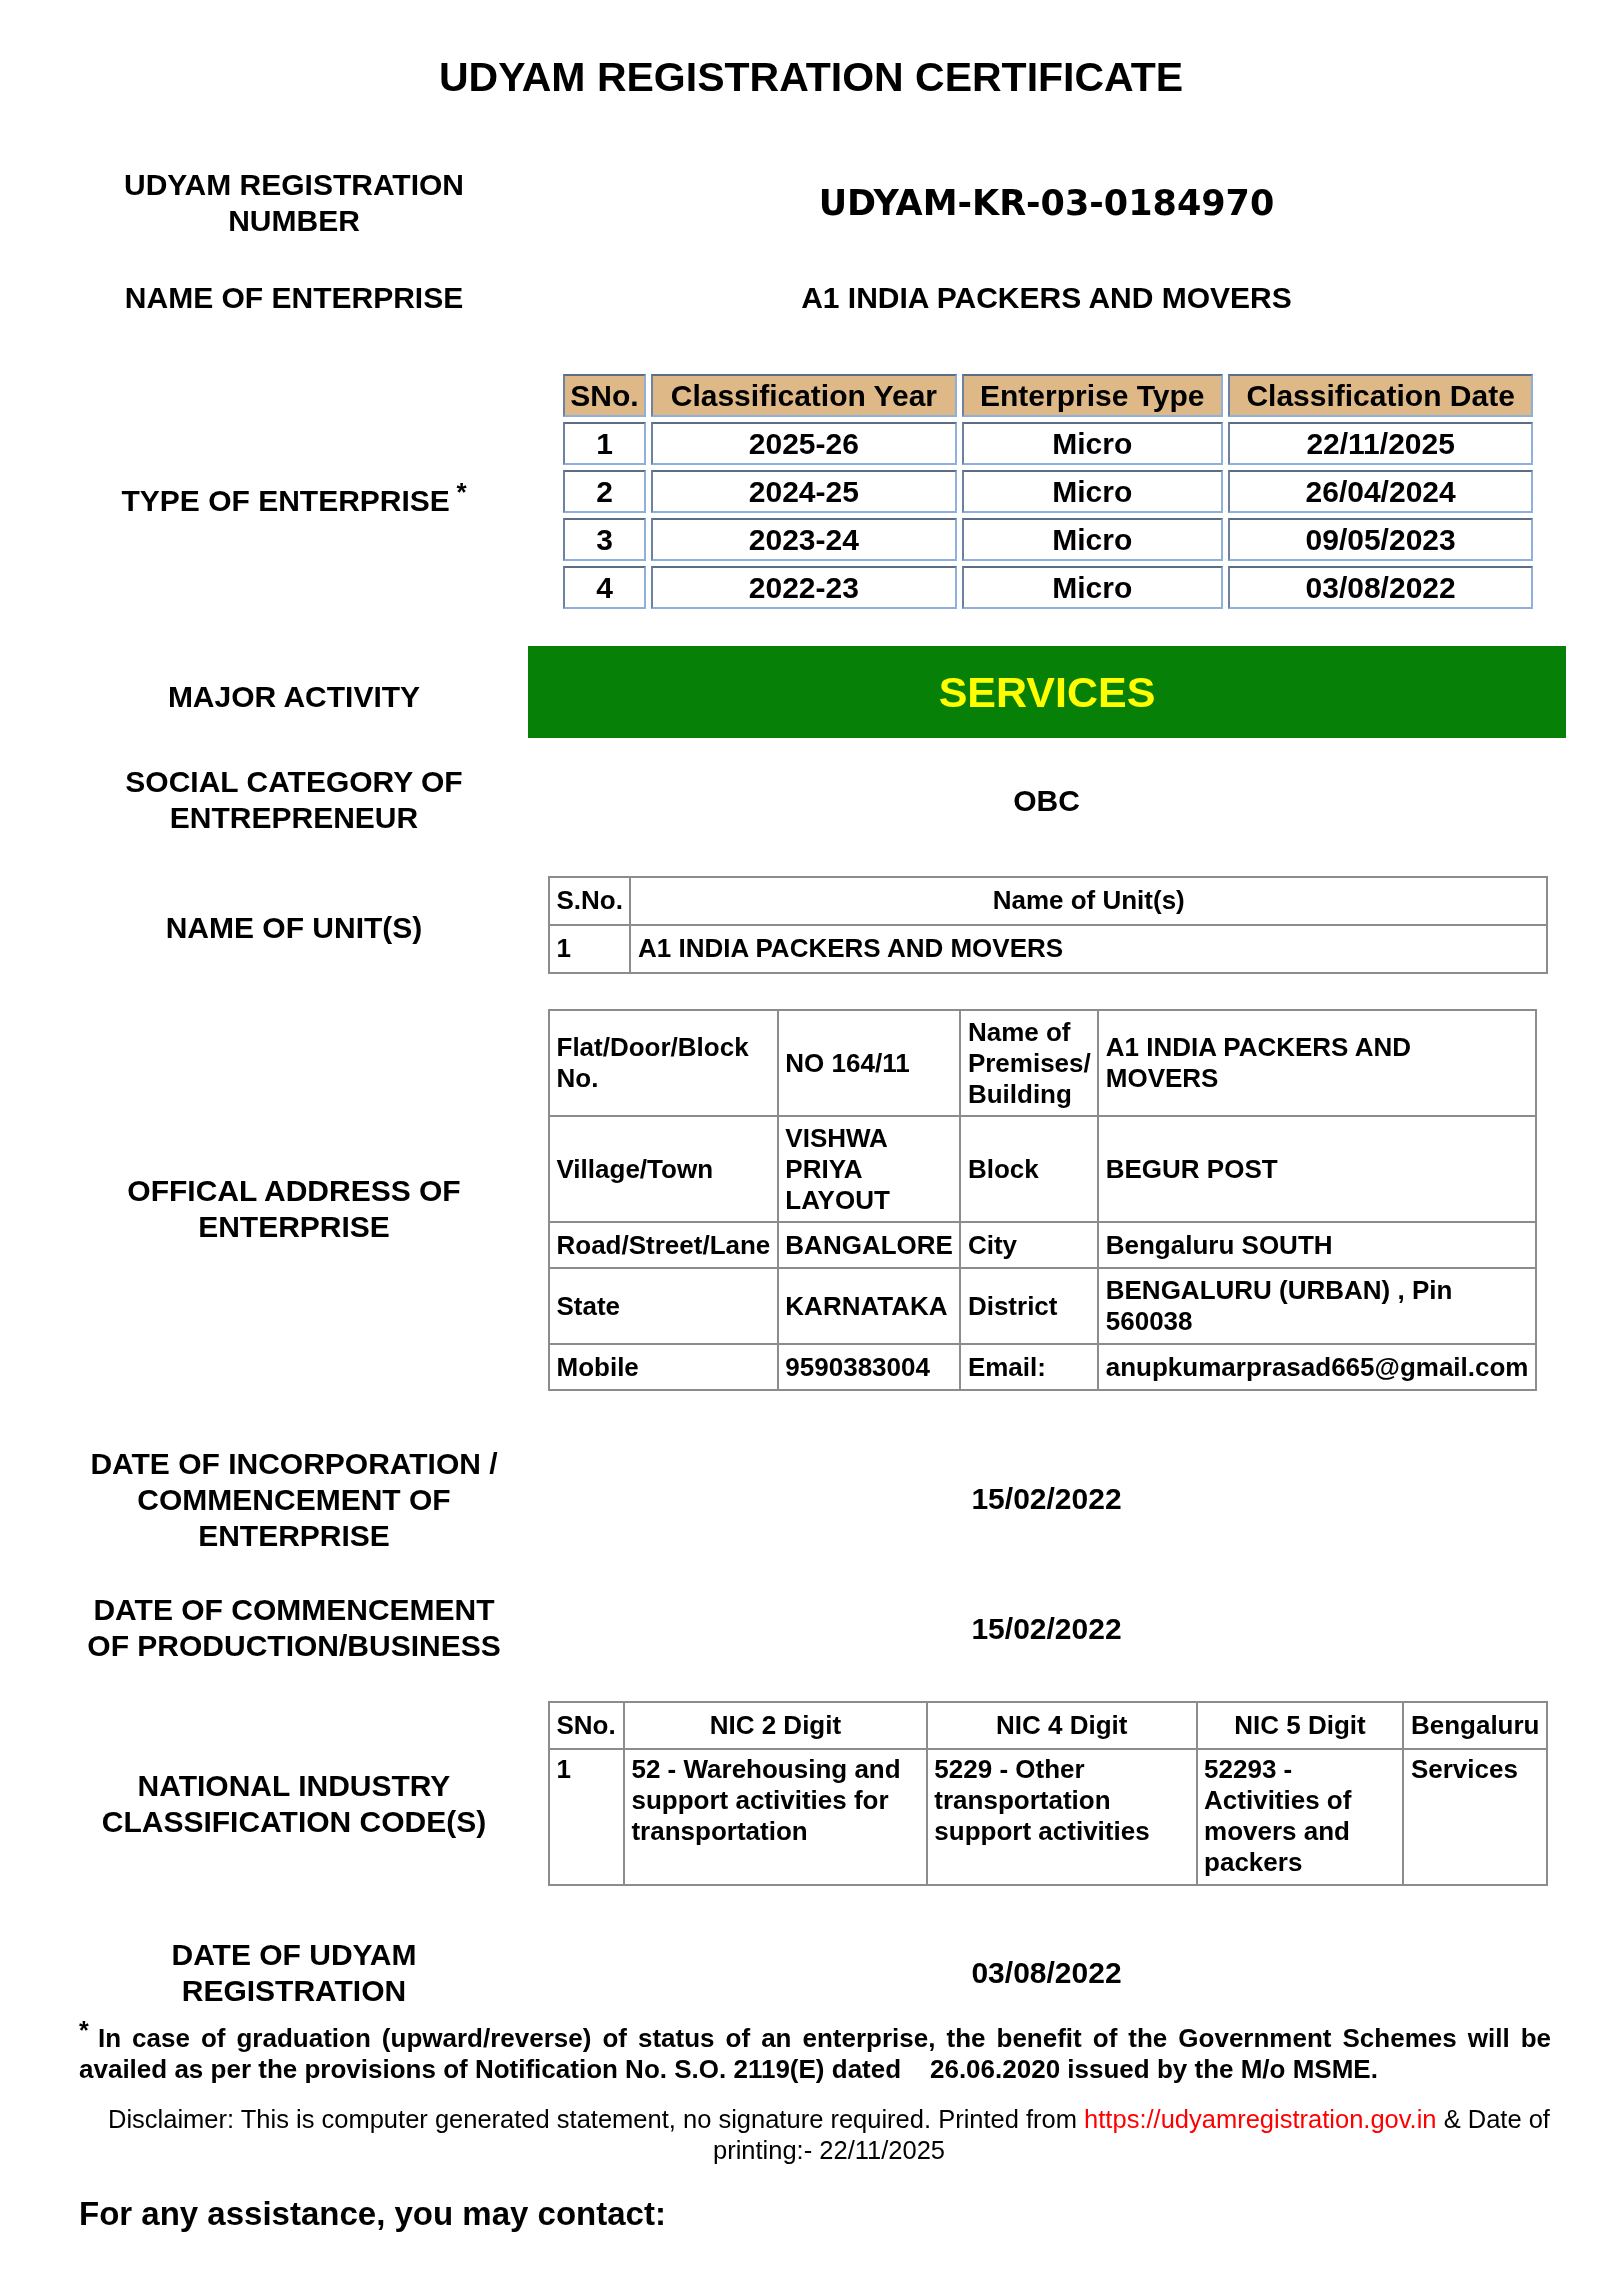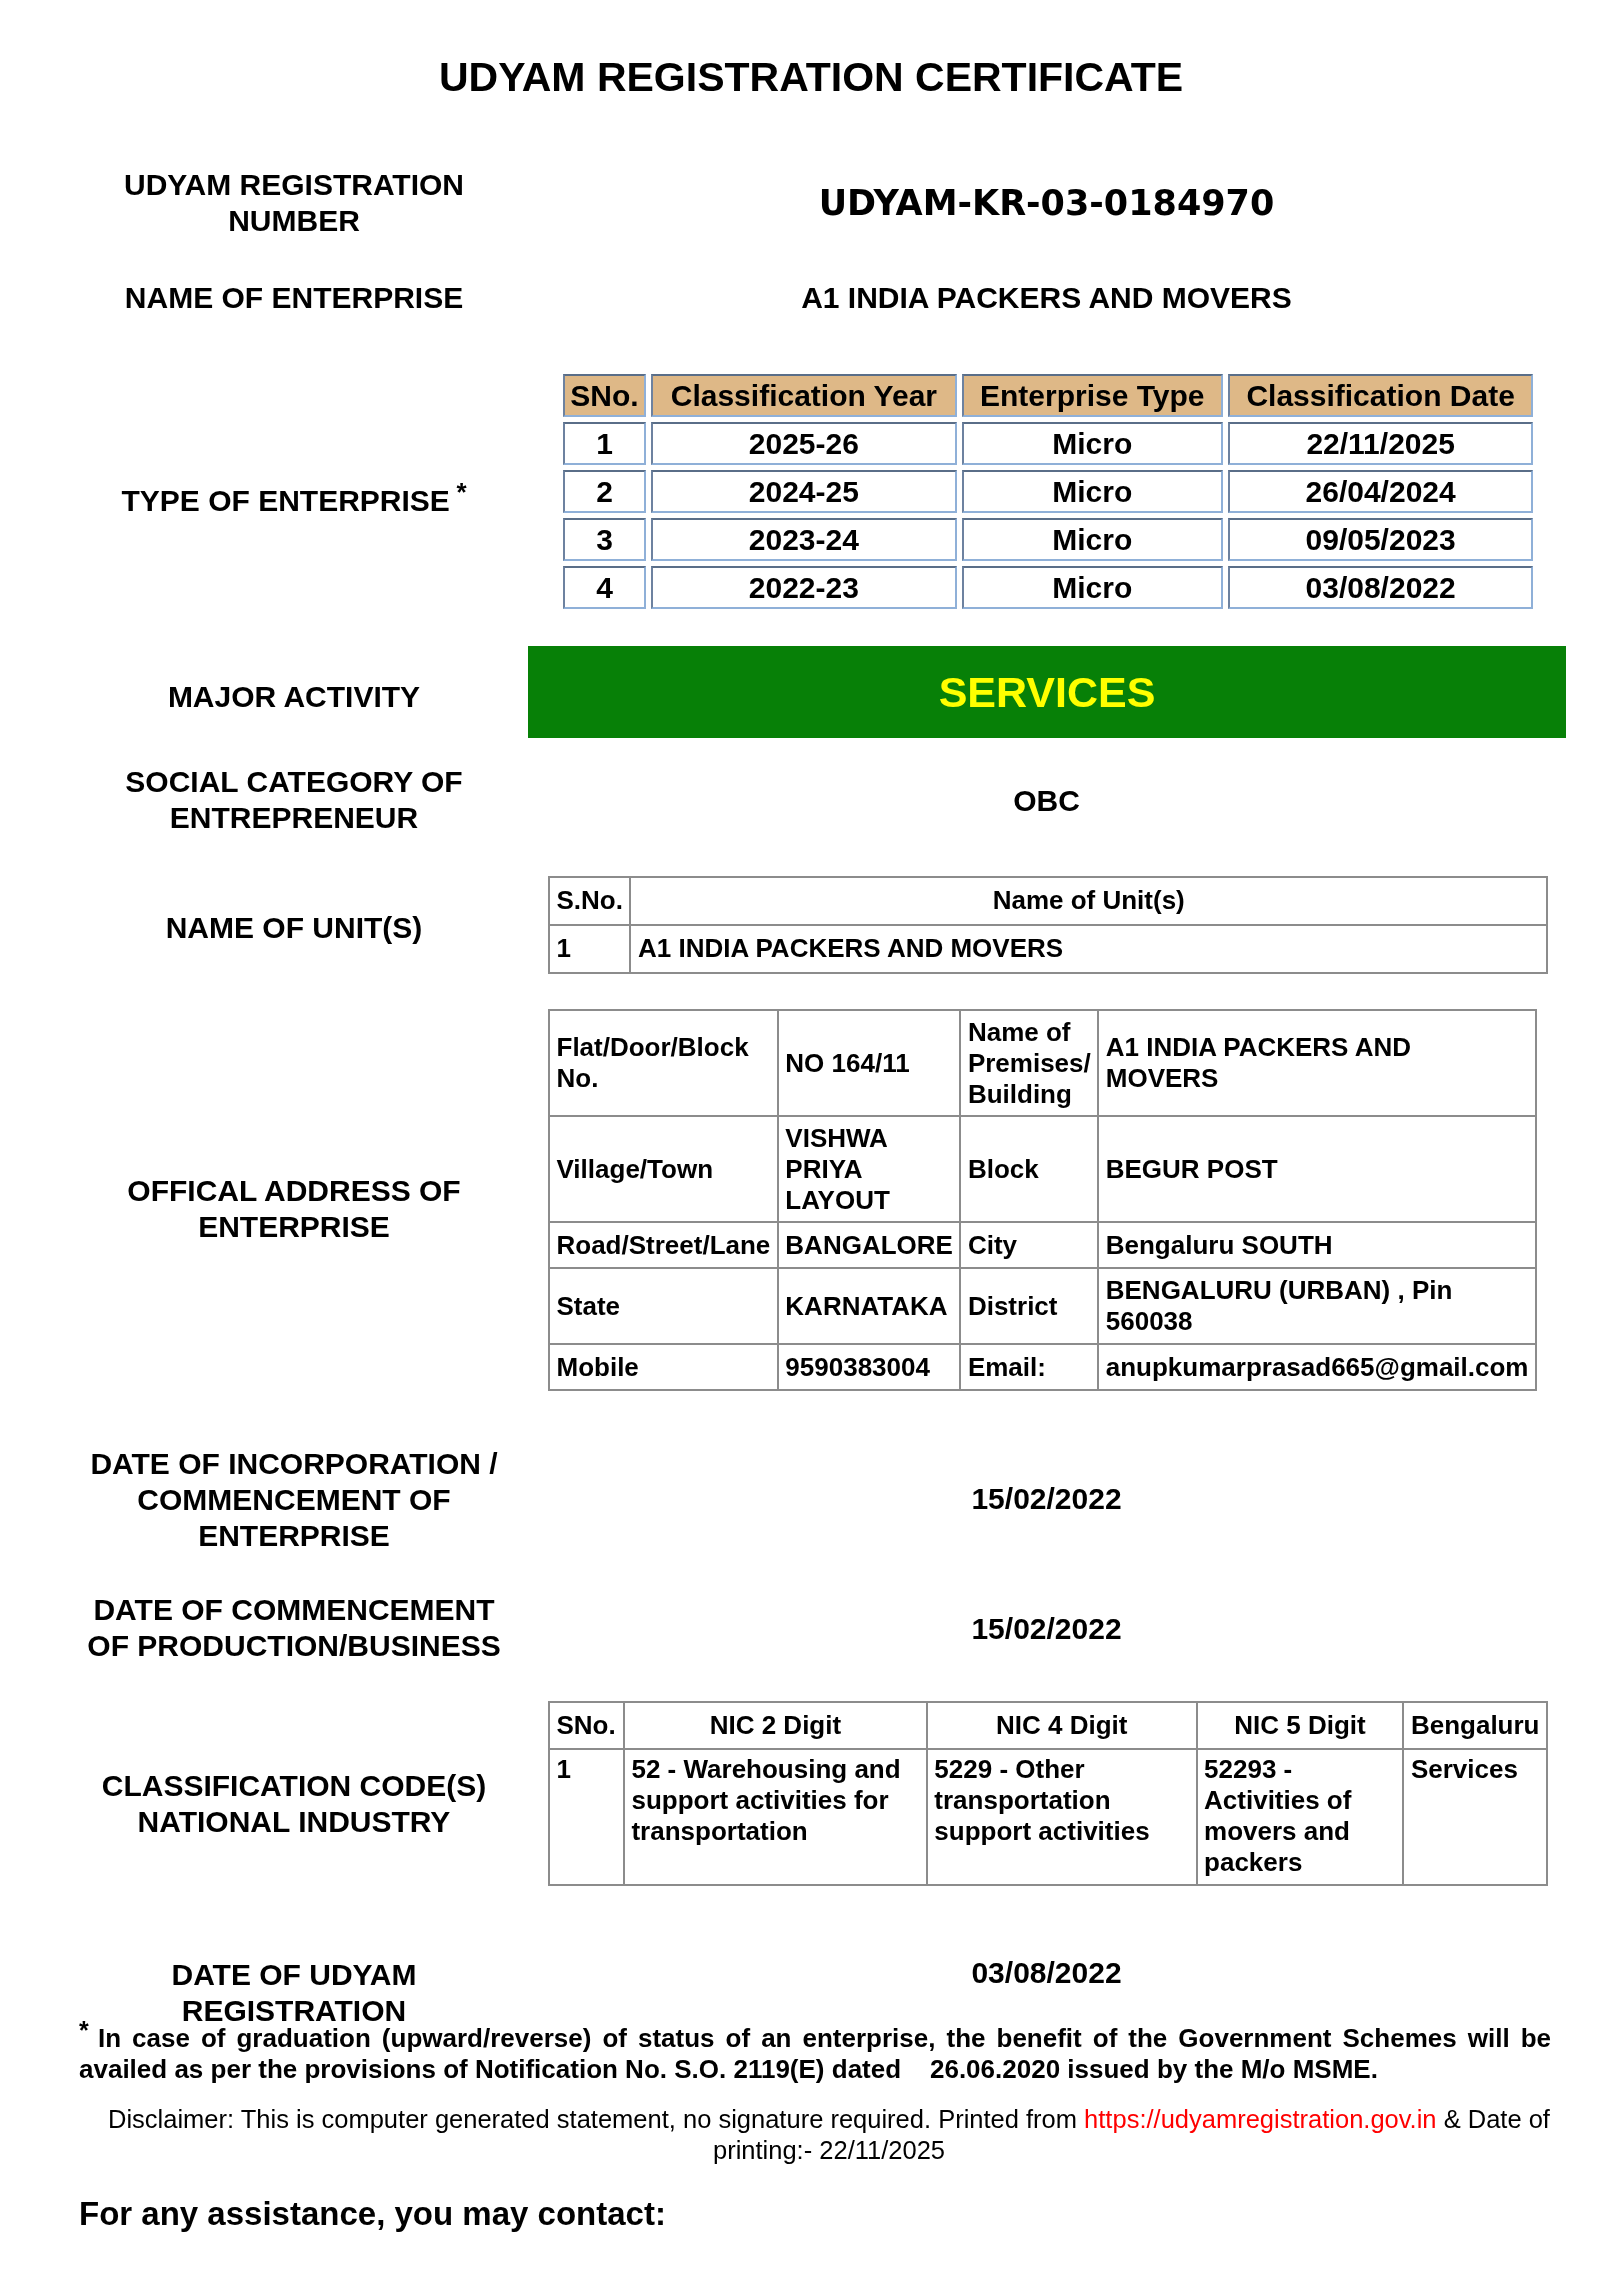--- a/index.html
+++ b/index.html
@@ -196,43 +196,43 @@
 </div>
 <div class="abs value" style="top:1481px;">15/02/2022</div>
 
 <div class="abs label" style="top:1592px;">
   <div>DATE OF COMMENCEMENT</div>
   <div>OF PRODUCTION/BUSINESS</div>
 </div>
 <div class="abs value" style="top:1611px;">15/02/2022</div>
 
 <div class="abs label" style="top:1768px;">
+  <div>NATIONAL INDUSTRY</div>
   <div>CLASSIFICATION CODE(S)</div>
-  <div>NATIONAL INDUSTRY</div>
 </div>
 <table class="grid nic">
   <tbody>
       <tr>
     <th style="width:60px; text-align:left">SNo.</th>
     <th style="width:294px; text-align:center">NIC 2 Digit</th>
     <th style="width:259px; text-align:center">NIC 4 Digit</th>
     <th style="width:196px; text-align:center">NIC 5 Digit</th>
     <th style="text-align:center">Bengaluru</th>
   </tr>
   <tr style="height:136px">
     <td>1</td>
     <td>52 - Warehousing and support activities for transportation</td>
     <td>5229 - Other transportation support activities</td>
     <td>52293 - Activities of movers and packers</td>
     <td>Services</td>
   </tr>
 </tbody>
   </table>
 
-<div class="abs label" style="top:1937px;margin-top:20px;">
+<div class="abs label" style="top:1937px;">
   <div>DATE OF UDYAM</div>
   <div>REGISTRATION</div>
 </div>
 <div class="abs value" style="top:1955px;">03/08/2022</div>
 
 <div class="abs foot1">
   <sup>*</sup><span style="white-space:pre-wrap">In case of graduation (upward/reverse) of status of an enterprise, the benefit of the Government Schemes will be availed as per the provisions of Notification No. S.O. 2119(E) dated    26.06.2020 issued by the M/o MSME.</span>
 </div>
 
 <div class="abs disc">

